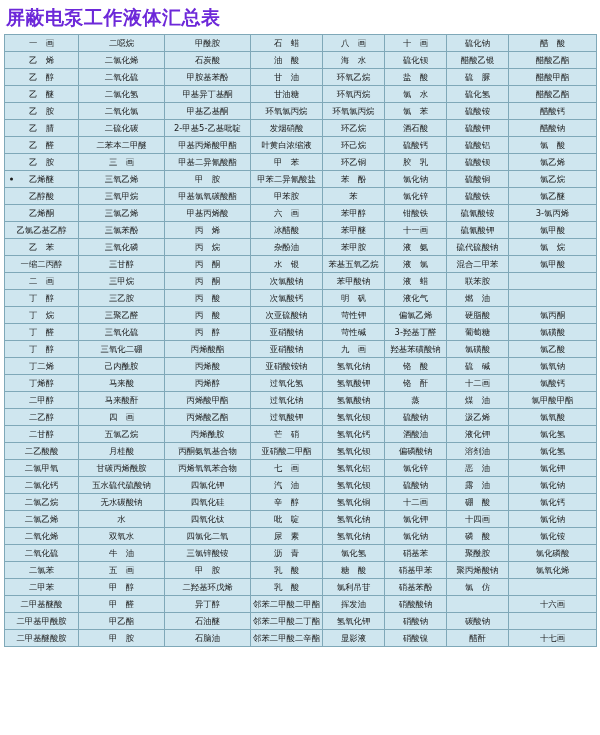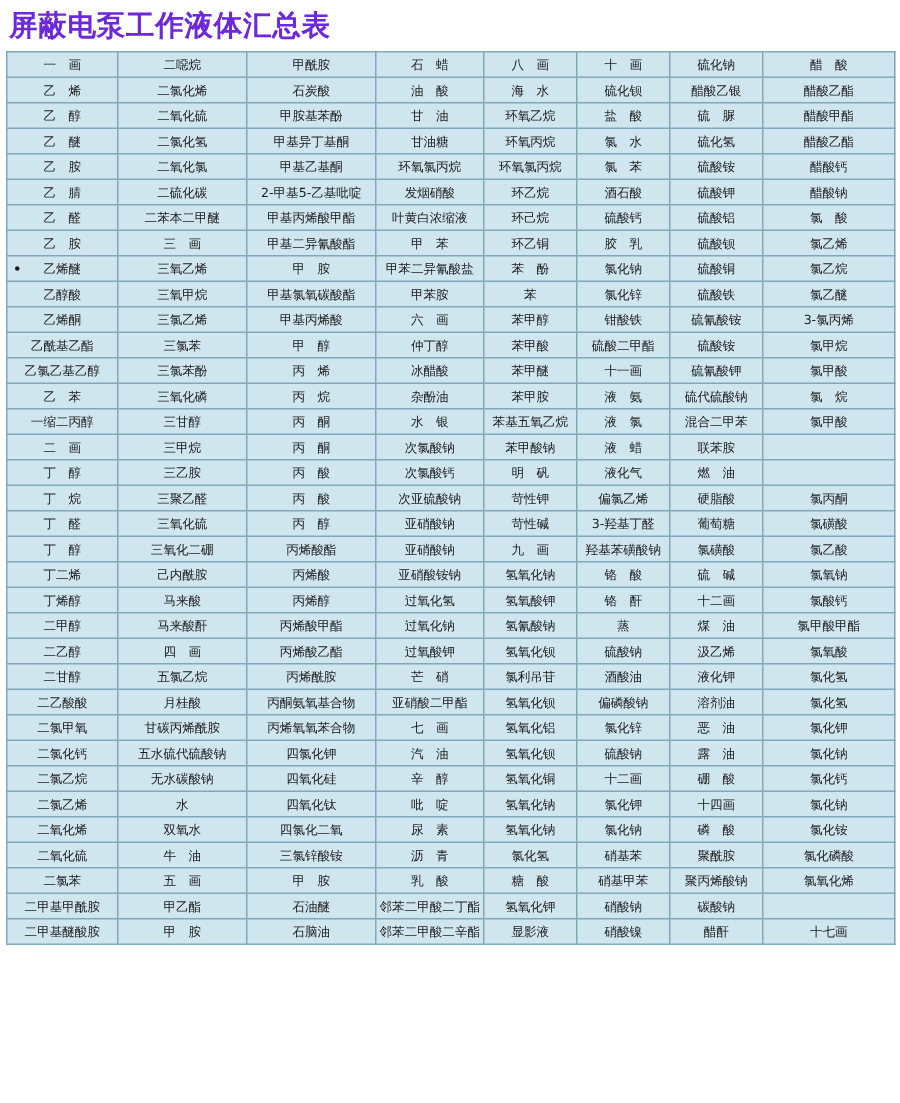--- a/index.html
+++ b/index.html
@@ -196,30 +196,20 @@
           <td>乙烯酮</td>
           <td>三氯乙烯</td>
           <td>甲基丙烯酸</td>
           <td class="red hdr">六　画</td>
           <td>苯甲醇</td>
           <td>钳酸铁</td>
           <td>硫氰酸铵</td>
           <td>3-氯丙烯</td>
         </tr>
         <tr>
-          <td>乙酰基乙酯</td>
-          <td>三氯苯</td>
-          <td>甲　醇</td>
-          <td>仲丁醇</td>
-          <td>苯甲酸</td>
-          <td>硫酸二甲酯</td>
-          <td>硫酸铵</td>
-          <td>氯甲烷</td>
-        </tr>
-        <tr>
           <td>乙氯乙基乙醇</td>
           <td>三氯苯酚</td>
           <td>丙　烯</td>
           <td>冰醋酸</td>
           <td>苯甲醚</td>
           <td class="red hdr">十一画</td>
           <td>硫氰酸钾</td>
           <td>氯甲酸</td>
         </tr>
         <tr>
@@ -330,21 +320,21 @@
           <td>氢氧化钡</td>
           <td>硫酸钠</td>
           <td>汲乙烯</td>
           <td>氯氧酸</td>
         </tr>
         <tr>
           <td>二甘醇</td>
           <td>五氯乙烷</td>
           <td>丙烯酰胺</td>
           <td>芒　硝</td>
-          <td>氯利吊苷</td>
+          <td>氢氧化钙</td>
           <td>酒酸油</td>
           <td>液化钾</td>
           <td>氯化氢</td>
         </tr>
         <tr>
           <td>二乙酸酸</td>
           <td>月桂酸</td>
           <td>丙酮氨氧基合物</td>
           <td>亚硝酸二甲酯</td>
           <td>氢氧化钡</td>
@@ -416,20 +406,40 @@
           <td>二氯苯</td>
           <td class="red hdr">五　画</td>
           <td>甲　胺</td>
           <td>乳　酸</td>
           <td>糖　酸</td>
           <td>硝基甲苯</td>
           <td>聚丙烯酸钠</td>
           <td>氯氧化烯</td>
         </tr>
         <tr>
+          <td>二甲苯</td>
+          <td>甲　醇</td>
+          <td>二羟基环戊烯</td>
+          <td>乳　酸</td>
+          <td>氯利吊苷</td>
+          <td>硝基苯酚</td>
+          <td>氯　仿</td>
+          <td></td>
+        </tr>
+        <tr>
+          <td>二甲基醚酸</td>
+          <td>甲　醛</td>
+          <td>异丁醇</td>
+          <td>邻苯二甲酸二甲酯</td>
+          <td>挥发油</td>
+          <td>硝酸酸钠</td>
+          <td></td>
+          <td class="red hdr">十六画</td>
+        </tr>
+        <tr>
           <td>二甲基甲酰胺</td>
           <td>甲乙酯</td>
           <td>石油醚</td>
           <td>邻苯二甲酸二丁酯</td>
           <td>氢氧化钾</td>
           <td>硝酸钠</td>
           <td>碳酸钠</td>
           <td></td>
         </tr>
         <tr>

